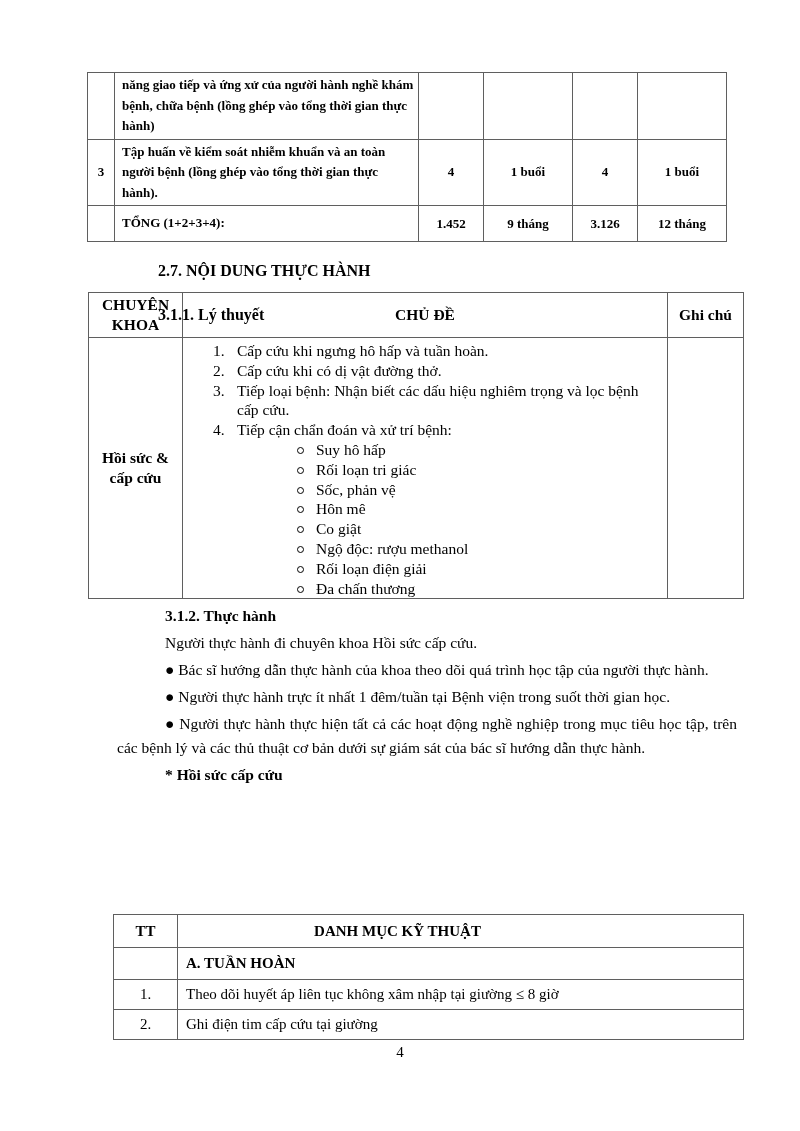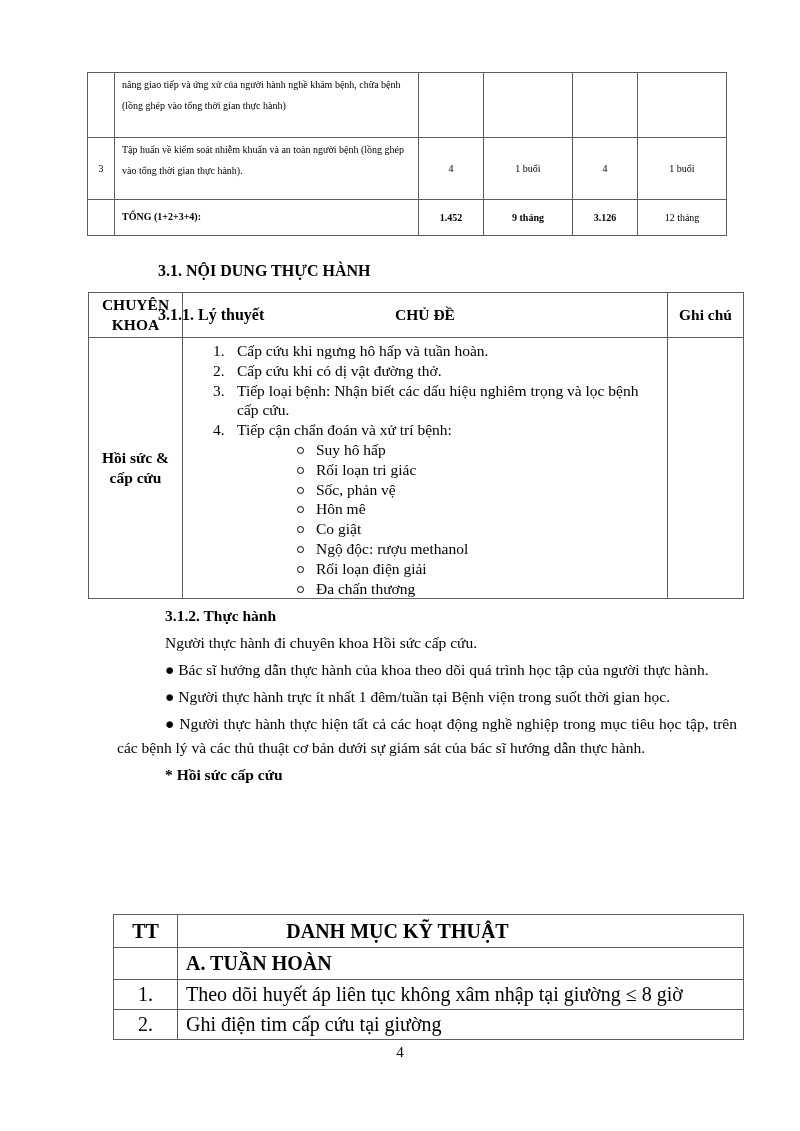--- a/index.html
+++ b/index.html
@@ -9,39 +9,39 @@
     font-family:"Liberation Serif","DejaVu Serif",serif;
     color:#000; font-size:15.5px;
   }
   .abs { position:absolute; }
   table { border-collapse:collapse; table-layout:fixed; }
   td { border:1px solid #5f5f5f; vertical-align:middle; }
   .t-desc { text-align:left; padding:2px 4px 2px 7px; vertical-align:top; line-height:20.5px; }
   .t-num  { text-align:center; }
   .bold { font-weight:bold; }
   
-  #table1 td { font-size:10px; }
+  #table1 td { font-size:13px;font-weight:bold; }
   
   #table2 td { font-size:15.5px; }
   #table2 .hdr { font-weight:bold; text-align:center; line-height:20px; }
   .topics { padding:3px 6px 0 30px; }
   .topic-row { display:flex; line-height:19.8px; }
   .topic-row .marker { width:24px; flex:0 0 24px; }
   .sub-row { display:flex; line-height:19.8px; margin-left:83px; }
   .sub-row .marker { flex:0 0 20px; position:relative; }
   .sub-row .marker::after {
     content:""; position:absolute; left:1px; top:7px;
     width:5px; height:5px; border:1px solid #000; border-radius:50%;
   }
   
   #textflow { width:620px; line-height:24px; text-align:justify; }
   #textflow p { text-indent:48px; margin-bottom:3px; }
   #textflow .hdg { font-weight:bold; text-align:left; }
   
-  #table3 td { font-size:20px; }
+  #table3 td { font-size:15px; }
   #table3 .name { text-align:left; padding-left:8px; }
   .hdg2lines { font-weight:bold; font-size:16px; line-height:22px; white-space:pre-line; }
   #page-num { width:800px; text-align:center; font-size:15px; }
 </style>
 </head>
 <body>
 
 <table id="table1" class="abs" style="left:87px; top:72px; width:639px;">
   <colgroup>
       <col style="width:27px">
@@ -73,21 +73,21 @@
     <td class="t-desc bold" style="vertical-align:middle;">TỔNG (1+2+3+4):</td>
     <td class="t-num bold">1.452</td>
     <td class="t-num bold">9 tháng</td>
     <td class="t-num bold">3.126</td>
     <td class="t-num">12 tháng</td>
   </tr>
 </tbody>
   </table>
 
 <div class="abs hdg2lines" style="left:158px; top:238px;">
-  <div>3.1. NỘI DUNG THỰC HÀNH</div>
+  <div>2.7. NỘI DUNG THỰC HÀNH</div>
   <div>3.1.1. Lý thuyết</div>
 </div>
 
 <table id="table2" class="abs" style="left:88px; top:292px; width:655px;">
   <colgroup>
       <col style="width:94px">
       <col style="width:485px">
       <col style="width:76px">
     </colgroup>
   <tbody>

